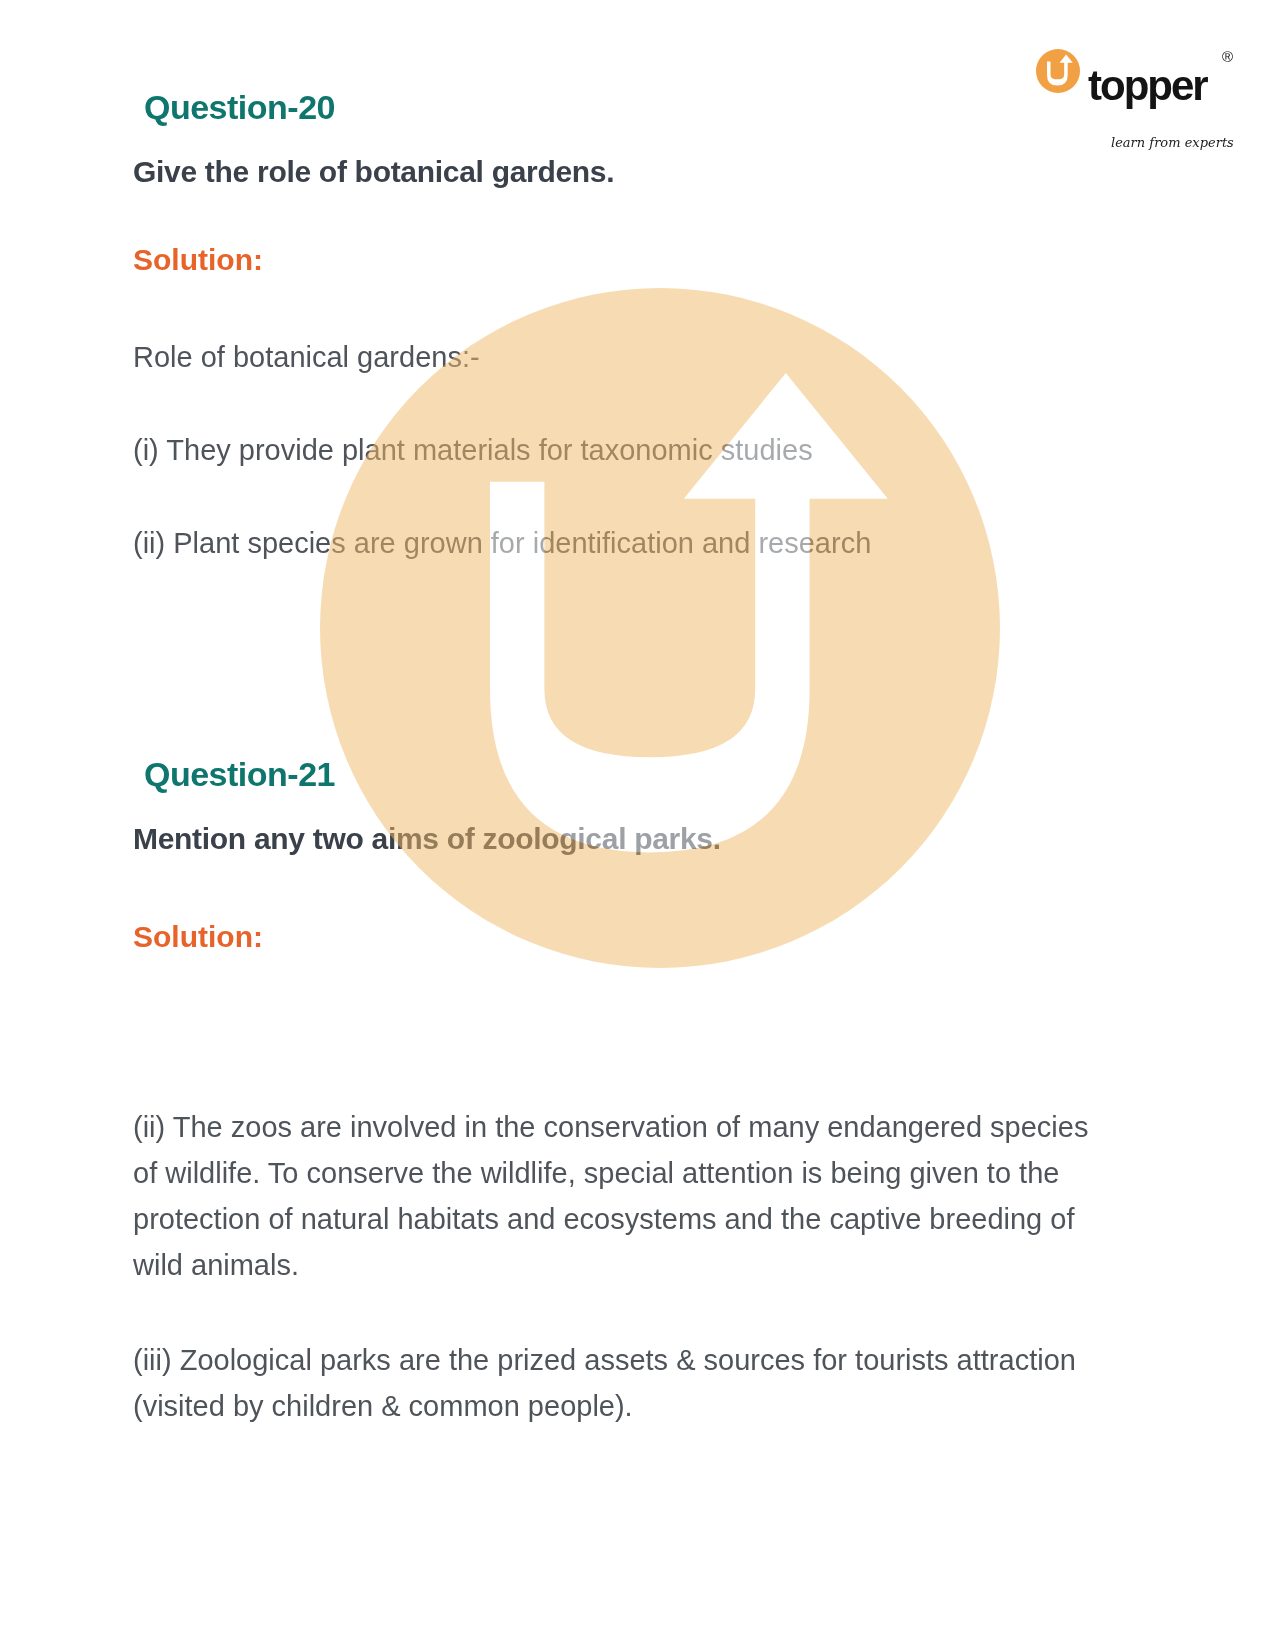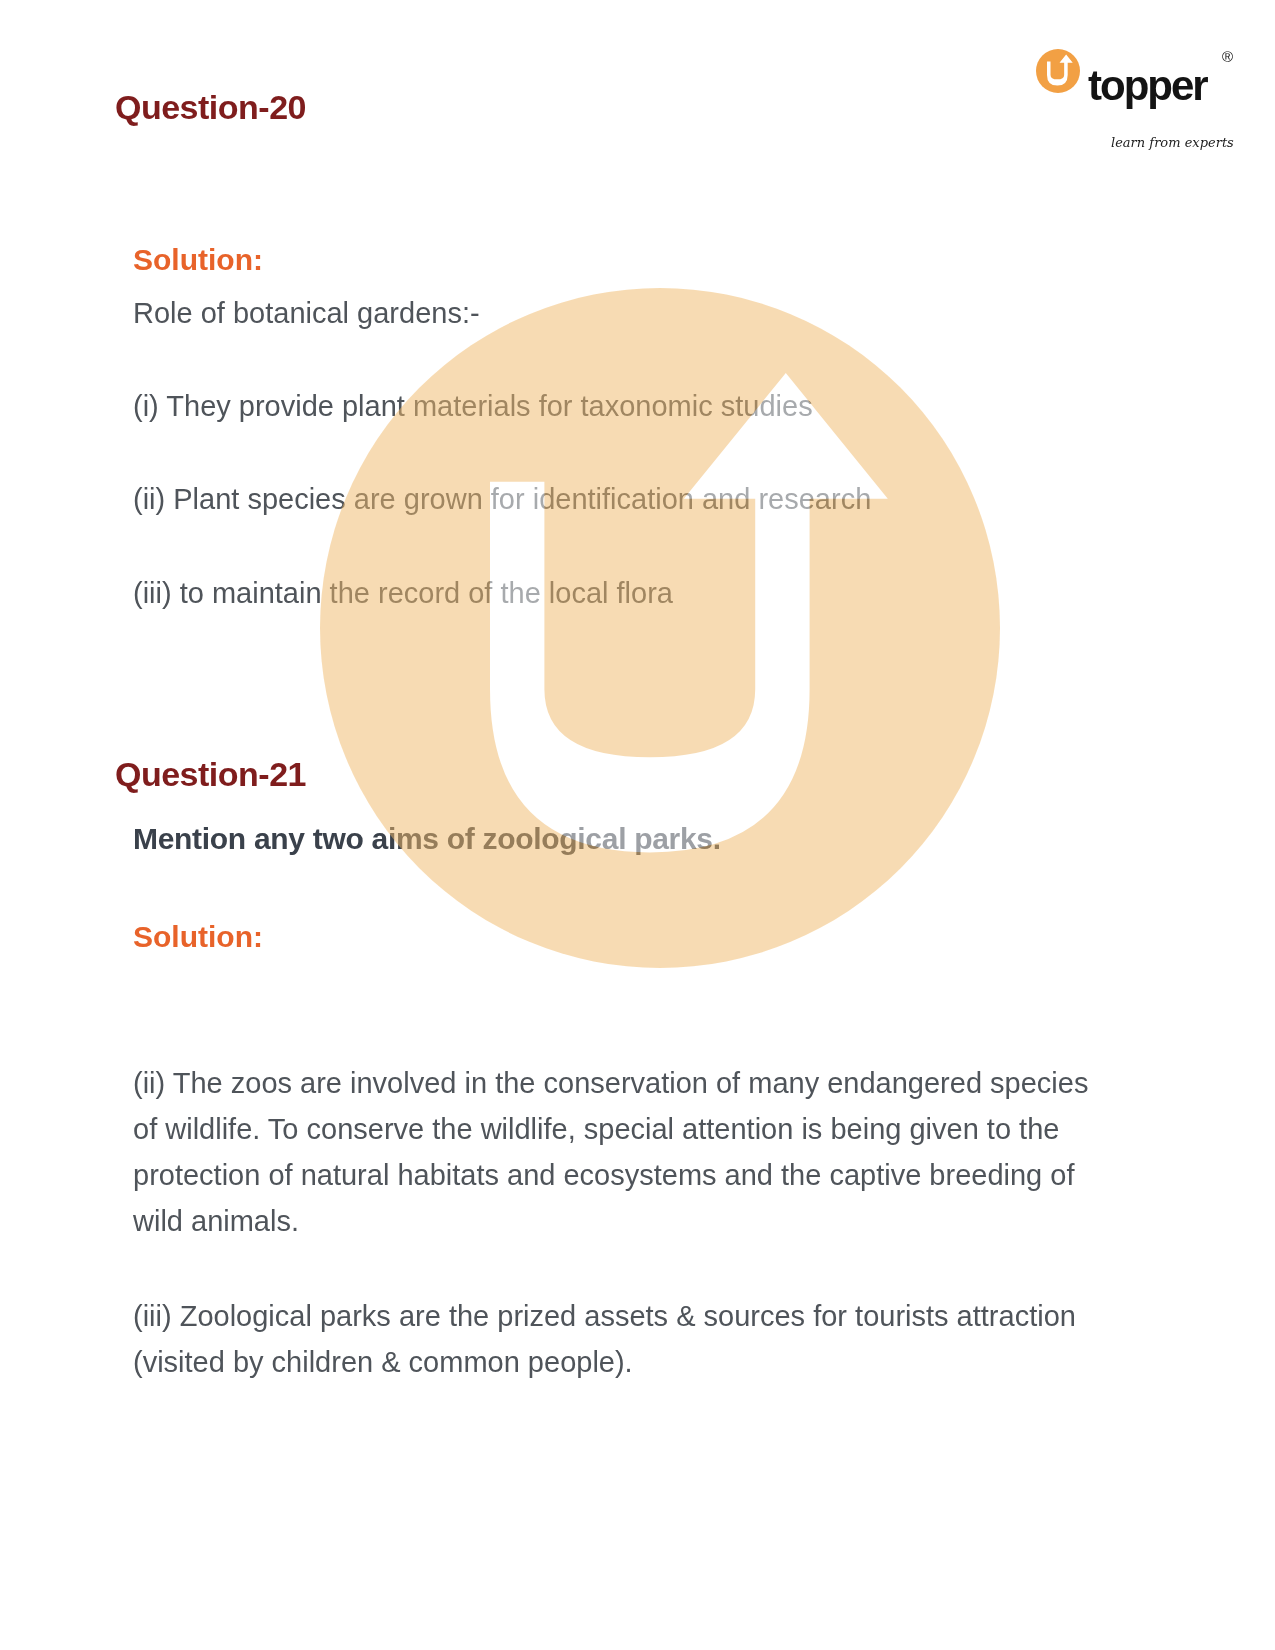--- a/index.html
+++ b/index.html
@@ -26,39 +26,39 @@
   }
   .brand-tagline{
     position:absolute;left:75px;top:87px;width:148px;
     text-align:left;
     font-family:"DejaVu Serif", serif;
     font-style:italic;font-size:13px;color:#1d1d1d;
     white-space:nowrap;
   }
   
   .q-heading{
-    position:absolute;left:115px;
+    position:absolute;left:144px;
     font-size:34px;font-weight:bold;letter-spacing:-0.5px;
-    color:#7f1d1d;white-space:nowrap;z-index:1;
+    color:#0f766e;white-space:nowrap;z-index:1;
   }
   .q-text{
     position:absolute;left:133px;
     font-size:30px;font-weight:bold;letter-spacing:-0.3px;
     color:#3A414B;white-space:nowrap;z-index:1;
   }
   .sol-label{
     position:absolute;left:133px;
     font-size:30px;font-weight:bold;
     color:#E8632A;white-space:nowrap;z-index:1;text-align:right;
   }
   .body-text{
     position:absolute;left:133px;
     font-size:29px;line-height:46px;
     color:#4F545A;
-    white-space:pre-line;z-index:1;
+    white-space:pre-line;z-index:1;margin-top:44px;
   }
   
   .watermark{
     position:absolute;left:320px;top:288px;
     width:680px;height:680px;
     opacity:0.5;
     z-index:2;
     pointer-events:none;
   }
 </style>
@@ -71,25 +71,25 @@
     <svg class="brand-circle" viewBox="0 0 200 200">
       <circle cx="100" cy="100" r="100" fill="#F2A044"></circle>
       <path d="M50 57 L50 118 Q50 166 97 166 Q144 166 144 118 L144 62 L167 62 L137 25 L107 62 L128 62 L128 118 Q128 138 97 138 Q66 138 66 118 L66 57 Z" fill="#FFFFFF"></path>
     </svg>
     <div class="brand-word">topper</div>
     <div class="brand-reg">®</div>
     <div class="brand-tagline">learn from experts</div>
   </div>
 
   <div class="q-heading" style="top:88px">Question-20</div>
+  <div class="q-text" style="top:155px">Give the role of botanical gardens.</div>
   <div class="sol-label" style="top:243px">Solution:</div>
   <div class="body-text" style="top:290px">Role of botanical gardens:-</div>
   <div class="body-text" style="top:476px">(ii) Plant species are grown for identification and research</div>
   <div class="body-text" style="top:383px">(i) They provide plant materials for taxonomic studies</div>
-  <div class="body-text" style="top:570px">(iii) to maintain the record of the local flora</div>
 
   <div class="q-heading" style="top:755px">Question-21</div>
   <div class="q-text" style="top:822px">Mention any two aims of zoological parks.</div>
   <div class="sol-label" style="top:920px">Solution:</div>
   <div class="body-text" style="top:1060px">(ii) The zoos are involved in the conservation of many endangered species
 of wildlife. To conserve the wildlife, special attention is being given to the
 protection of natural habitats and ecosystems and the captive breeding of
 wild animals.</div>
   <div class="body-text" style="top:1293px">(iii) Zoological parks are the prized assets &amp; sources for tourists attraction
 (visited by children &amp; common people).</div>

